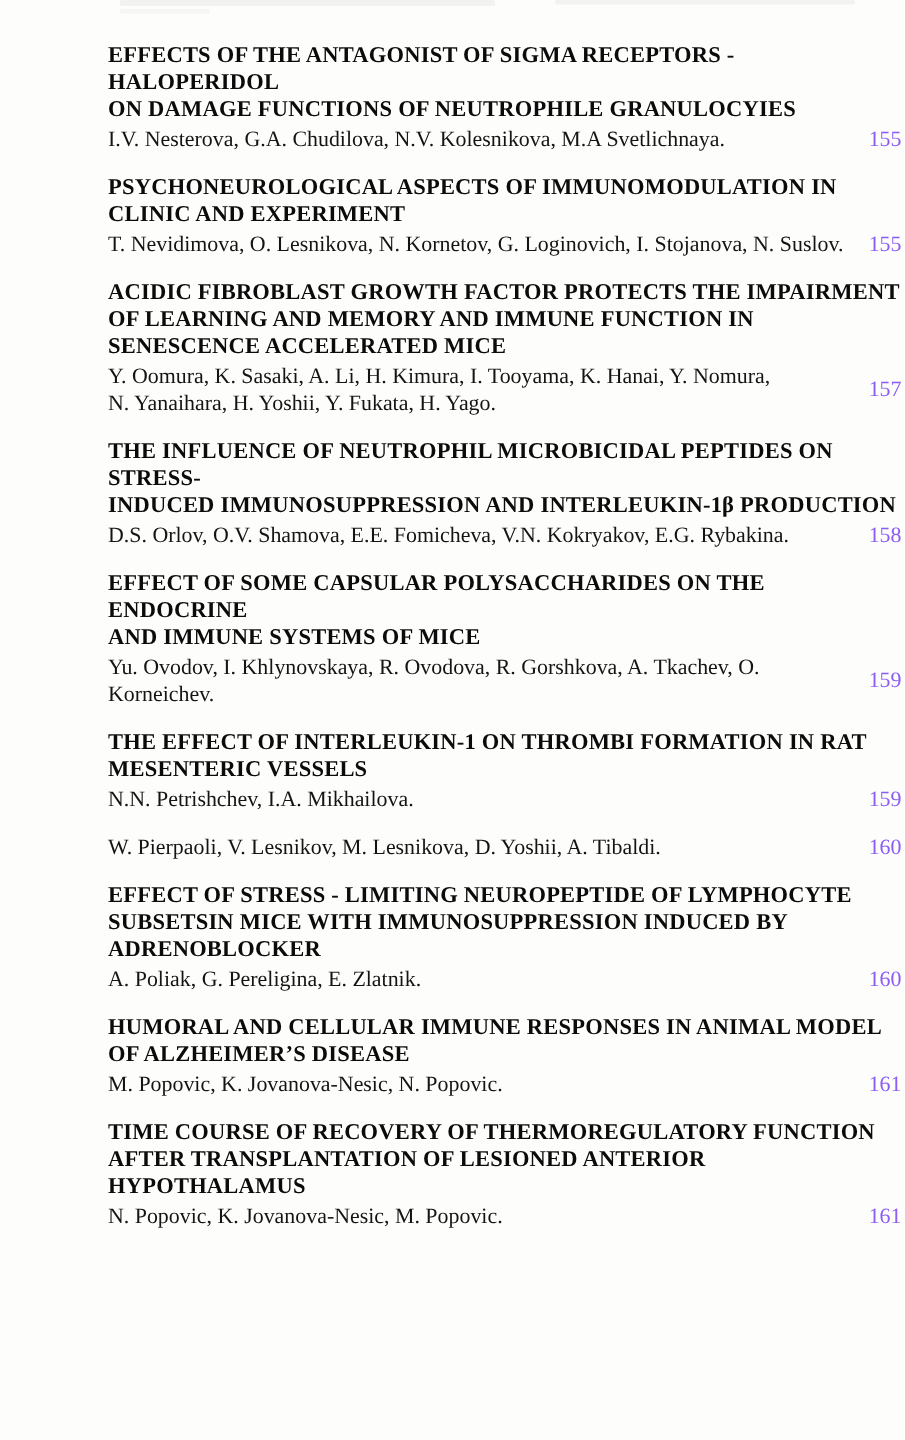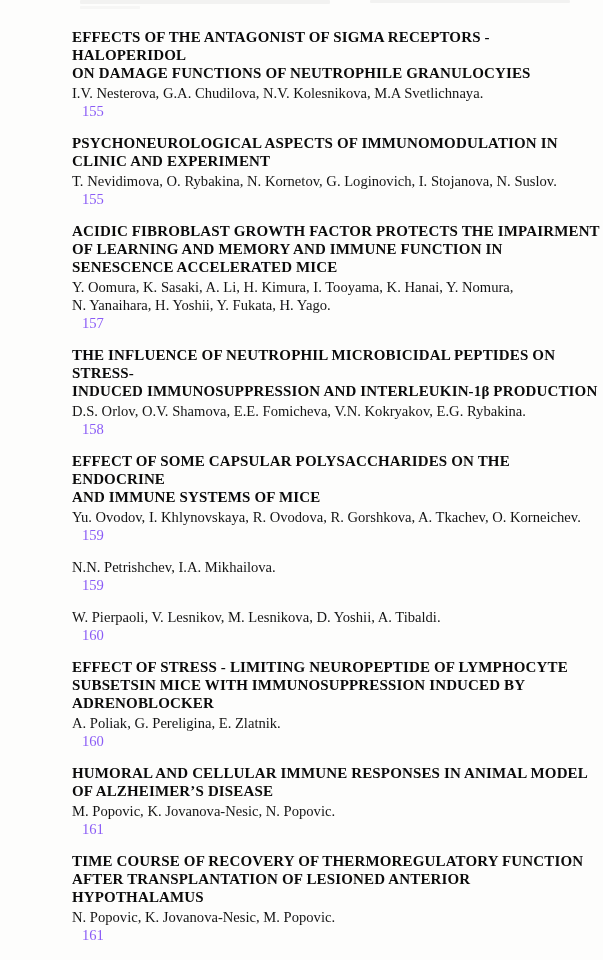--- a/index.html
+++ b/index.html
@@ -31,23 +31,22 @@
     font-weight: bold;
     font-size: 15px;
     line-height: 18px;
     letter-spacing: 0.15px;
     white-space: pre-line;
     color: #0b0b0b;
   }
   .author-row {
     display: flex;
     justify-content: space-between;
-    align-items: flex-start;
+    align-items: center;
     margin-top: 2px;
-    flex-direction: column;
   }
   .authors {
     font-size: 14.6px;
     line-height: 18px;
     white-space: pre-line;
     color: #141414;
   }
   .pagenum {
     font-size: 14.6px;
     line-height: 18px;
@@ -80,21 +79,21 @@
     <div class="author-row">
       <div class="authors">I.V. Nesterova, G.A. Chudilova, N.V. Kolesnikova, M.A Svetlichnaya.</div>
       <div class="pagenum">155</div>
     </div>
   </div>
 
   <div class="entry">
     <div class="title">PSYCHONEUROLOGICAL ASPECTS OF IMMUNOMODULATION IN
 CLINIC AND EXPERIMENT</div>
     <div class="author-row">
-      <div class="authors">T. Nevidimova, O. Rybakina, N. Kornetov, G. Loginovich, I. Stojanova, N. Suslov.</div>
+      <div class="authors">T. Nevidimova, O. Lesnikova, N. Kornetov, G. Loginovich, I. Stojanova, N. Suslov.</div>
       <div class="pagenum">155</div>
     </div>
   </div>
 
   <div class="entry">
   </div>
 
   <div class="entry">
     <div class="title">ACIDIC FIBROBLAST GROWTH FACTOR PROTECTS THE IMPAIRMENT
 OF LEARNING AND MEMORY AND IMMUNE FUNCTION IN
@@ -118,20 +117,22 @@
   <div class="entry">
     <div class="title">EFFECT OF SOME CAPSULAR POLYSACCHARIDES ON THE ENDOCRINE
 AND IMMUNE SYSTEMS OF MICE</div>
     <div class="author-row">
       <div class="authors">Yu. Ovodov, I. Khlynovskaya, R. Ovodova, R. Gorshkova, A. Tkachev, O. Korneichev.</div>
       <div class="pagenum">159</div>
     </div>
   </div>
 
   <div class="entry">
+    <div class="title">THE EFFECT OF INTERLEUKIN-1 ON THROMBI FORMATION IN RAT
+MESENTERIC VESSELS</div>
     <div class="author-row">
       <div class="authors">N.N. Petrishchev, I.A. Mikhailova.</div>
       <div class="pagenum">159</div>
     </div>
   </div>
 
   <div class="entry">
     <div class="author-row">
       <div class="authors">W. Pierpaoli, V. Lesnikov, M. Lesnikova, D. Yoshii, A. Tibaldi.</div>
       <div class="pagenum">160</div>

